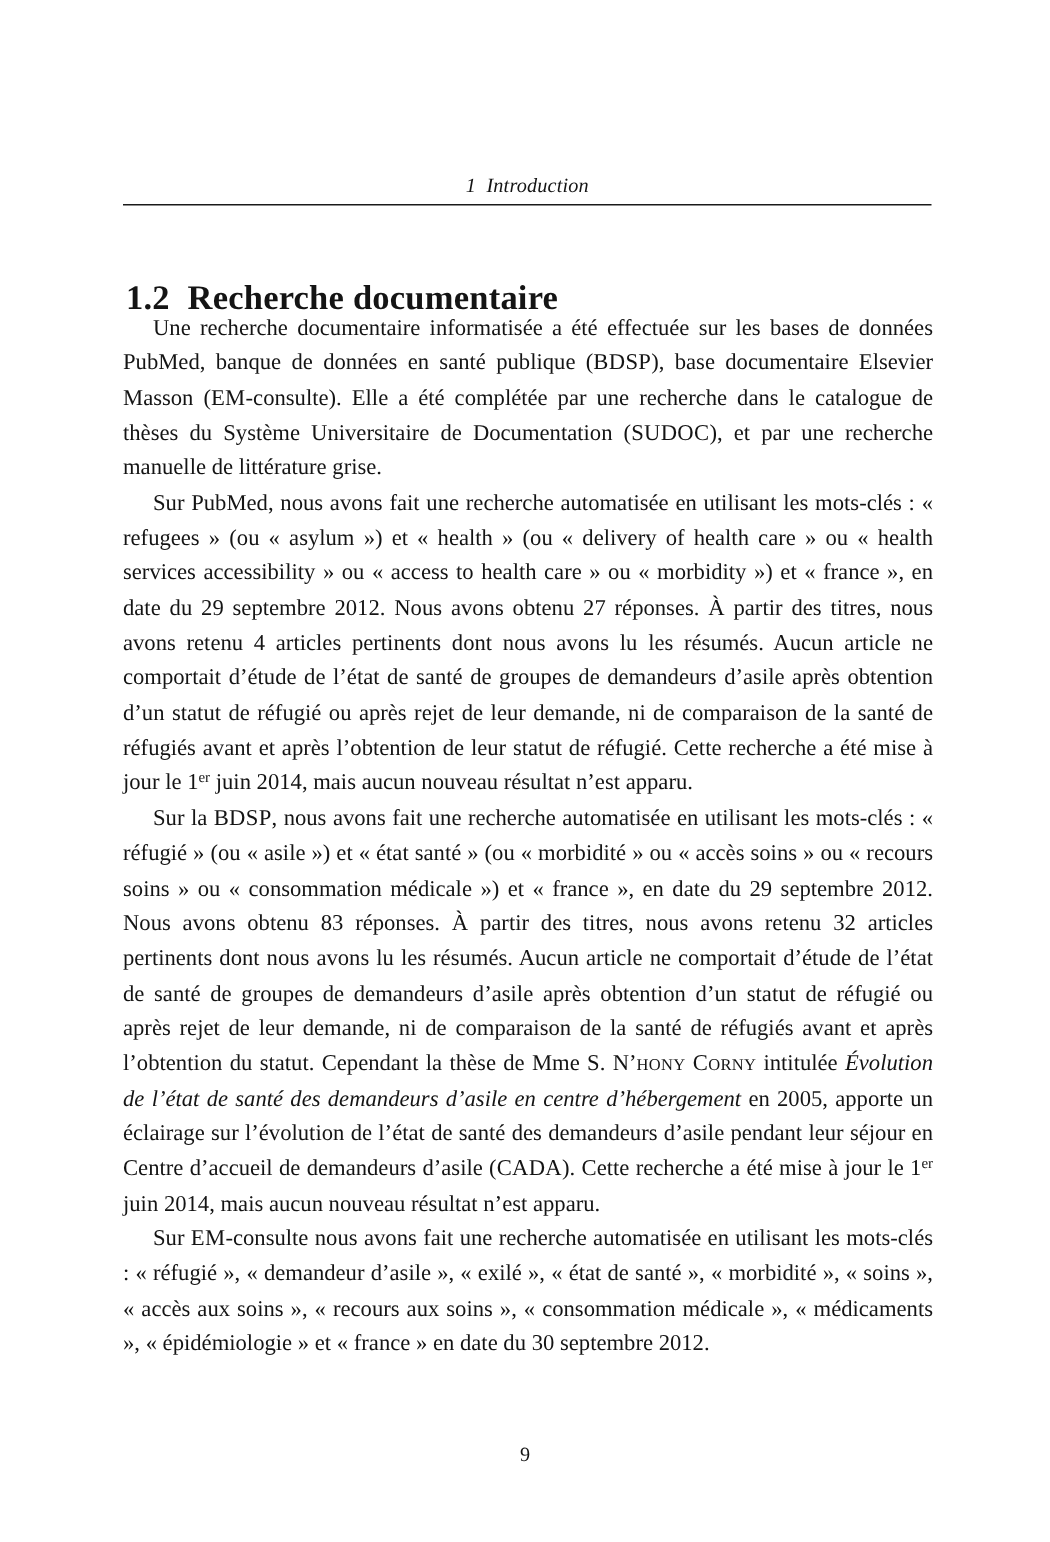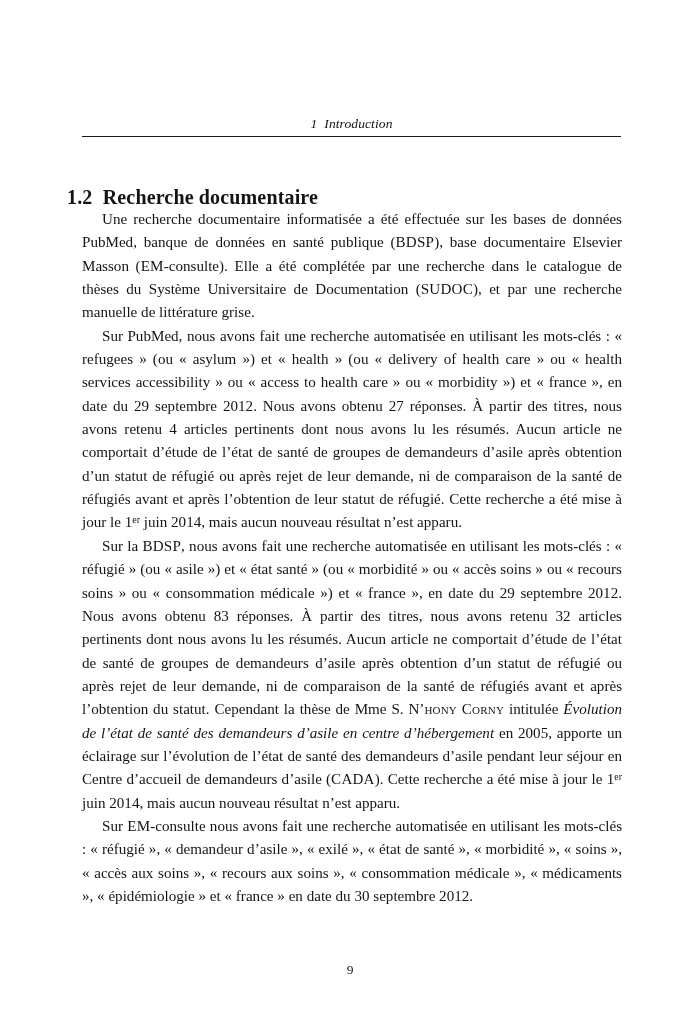--- a/index.html
+++ b/index.html
@@ -44,25 +44,25 @@
   .runhead-rule {
     margin-top: 4px;
     border-top: 1.6px solid #1a1a1a;
     width: 100%;
     height: 0;
   }
 
   
   .section-heading {
     position: absolute;
-    left: 67px;
+    left: 84px;
     top: 168px;
     width: 539px;
     font-weight: bold;
-    font-size: 20px;
+    font-size: 23px;
     line-height: 24px;
     letter-spacing: 0.15px;
     white-space: pre;
   }
 
   
   .body-text {
     position: absolute;
     left: 82px;
     top: 208px;

